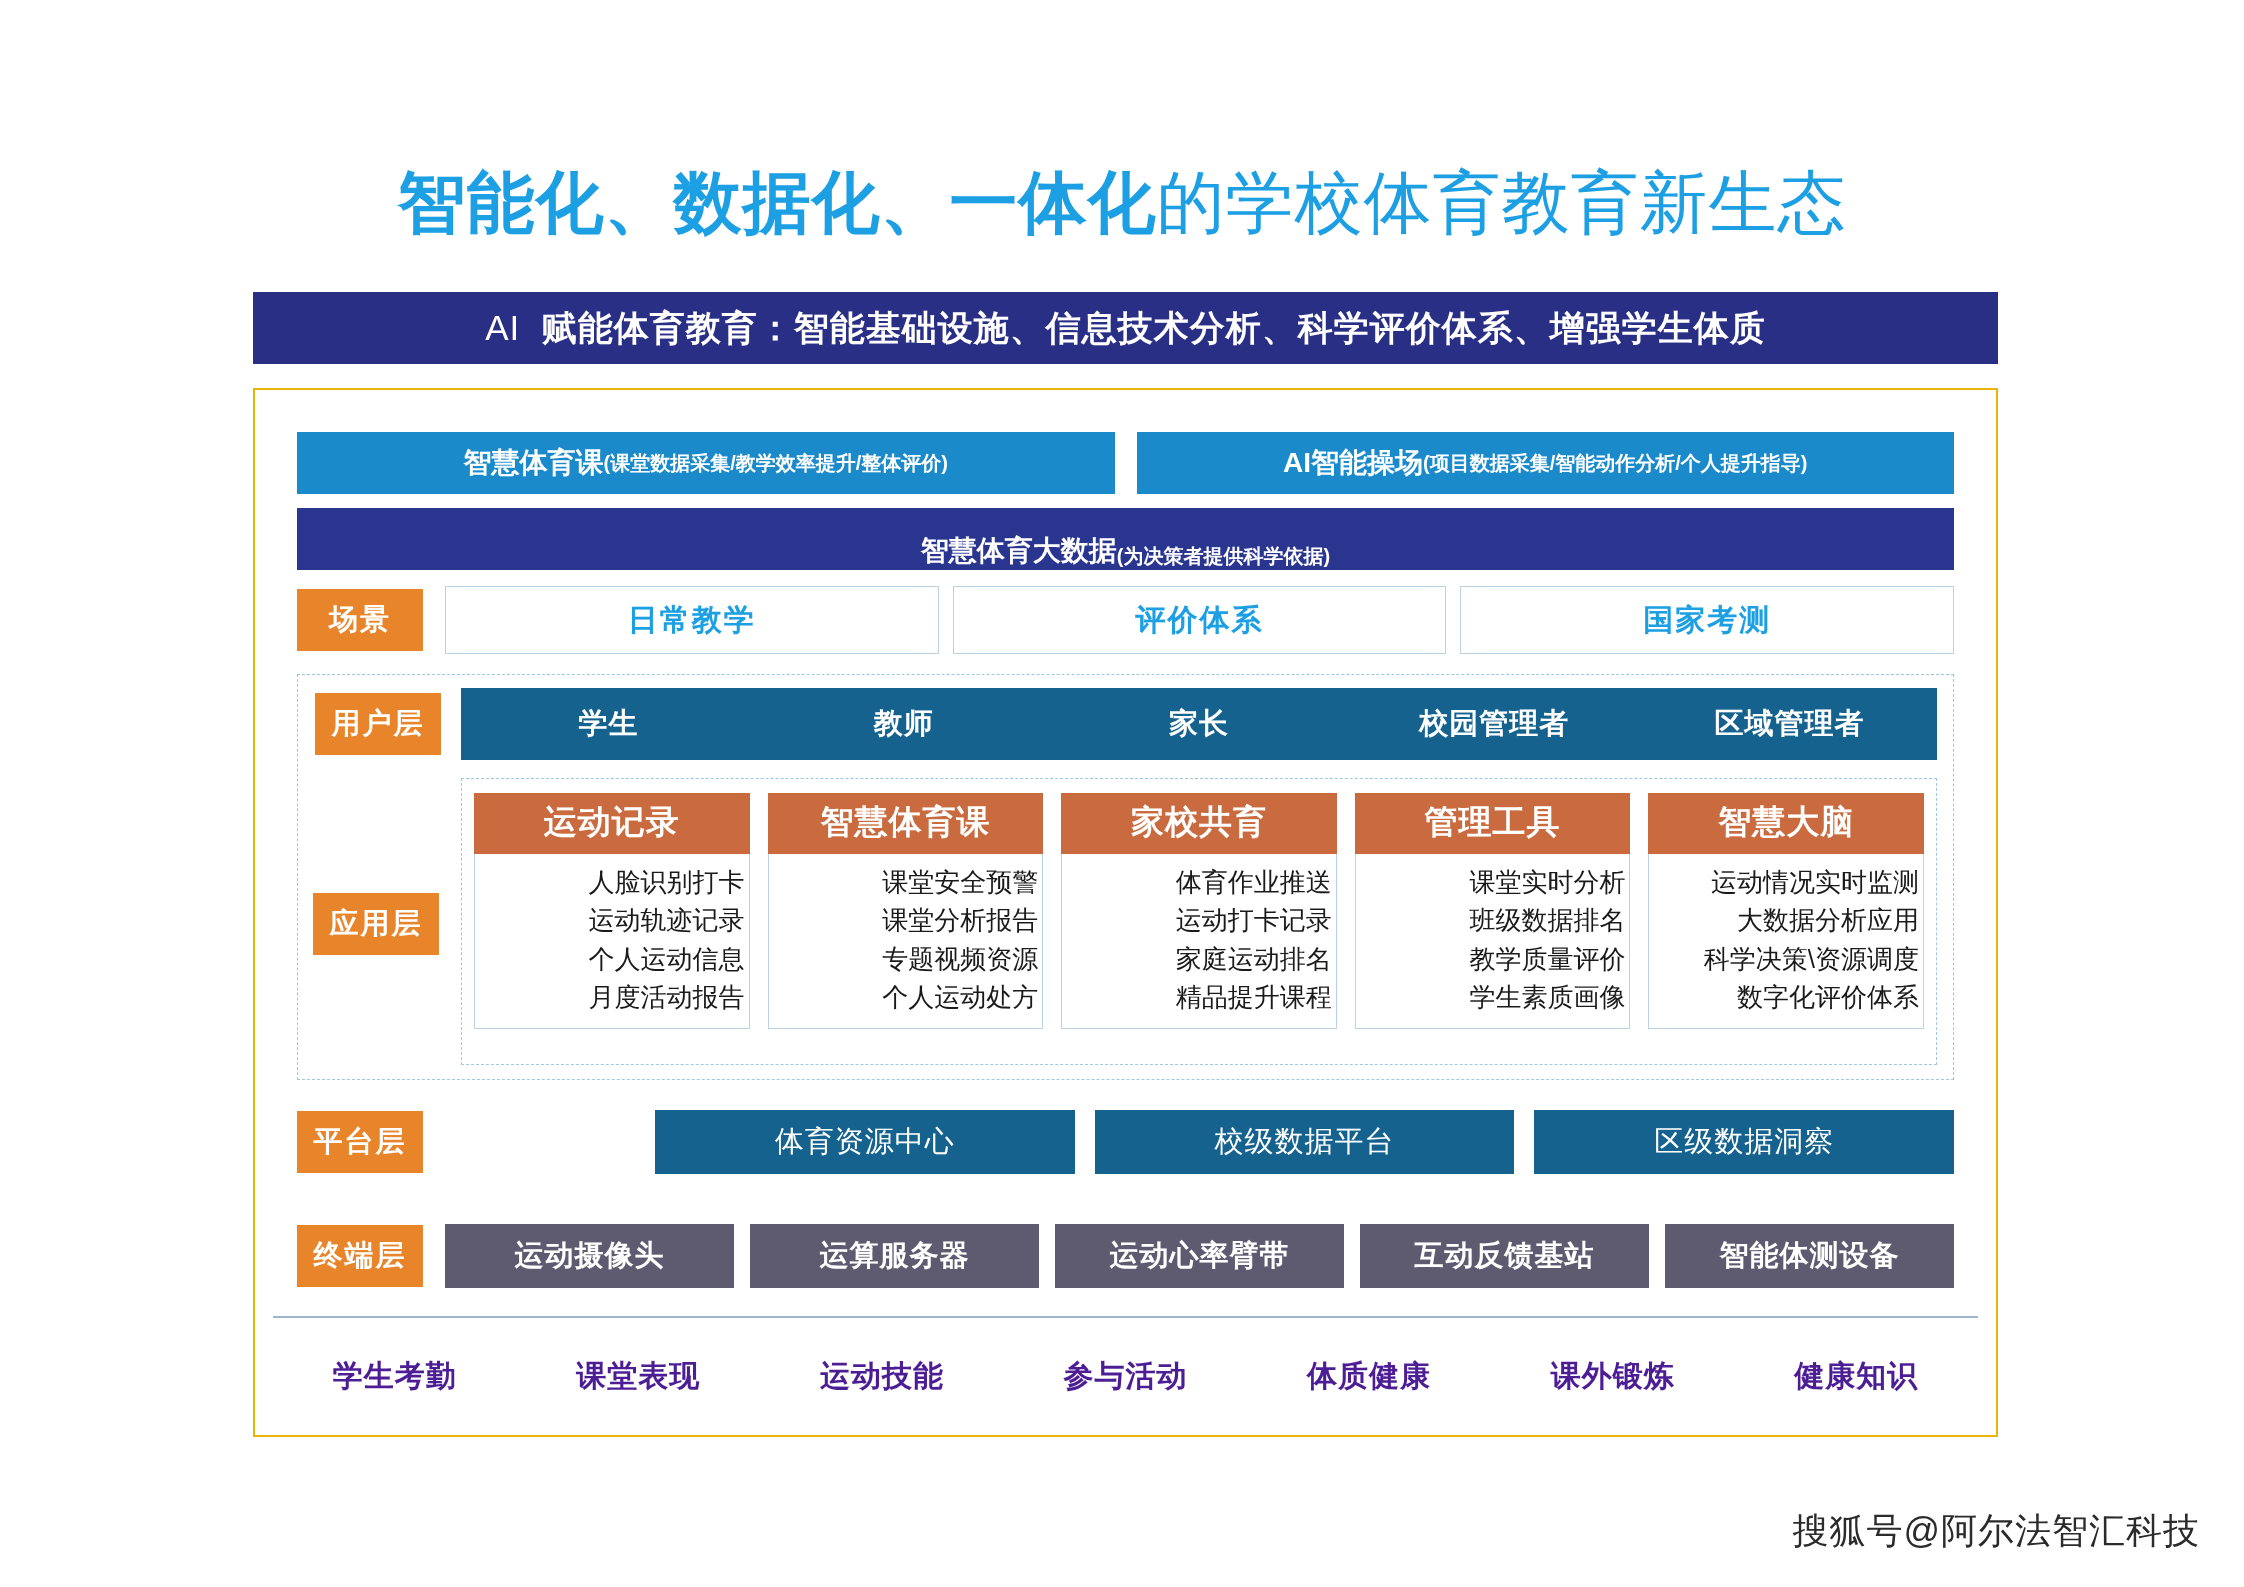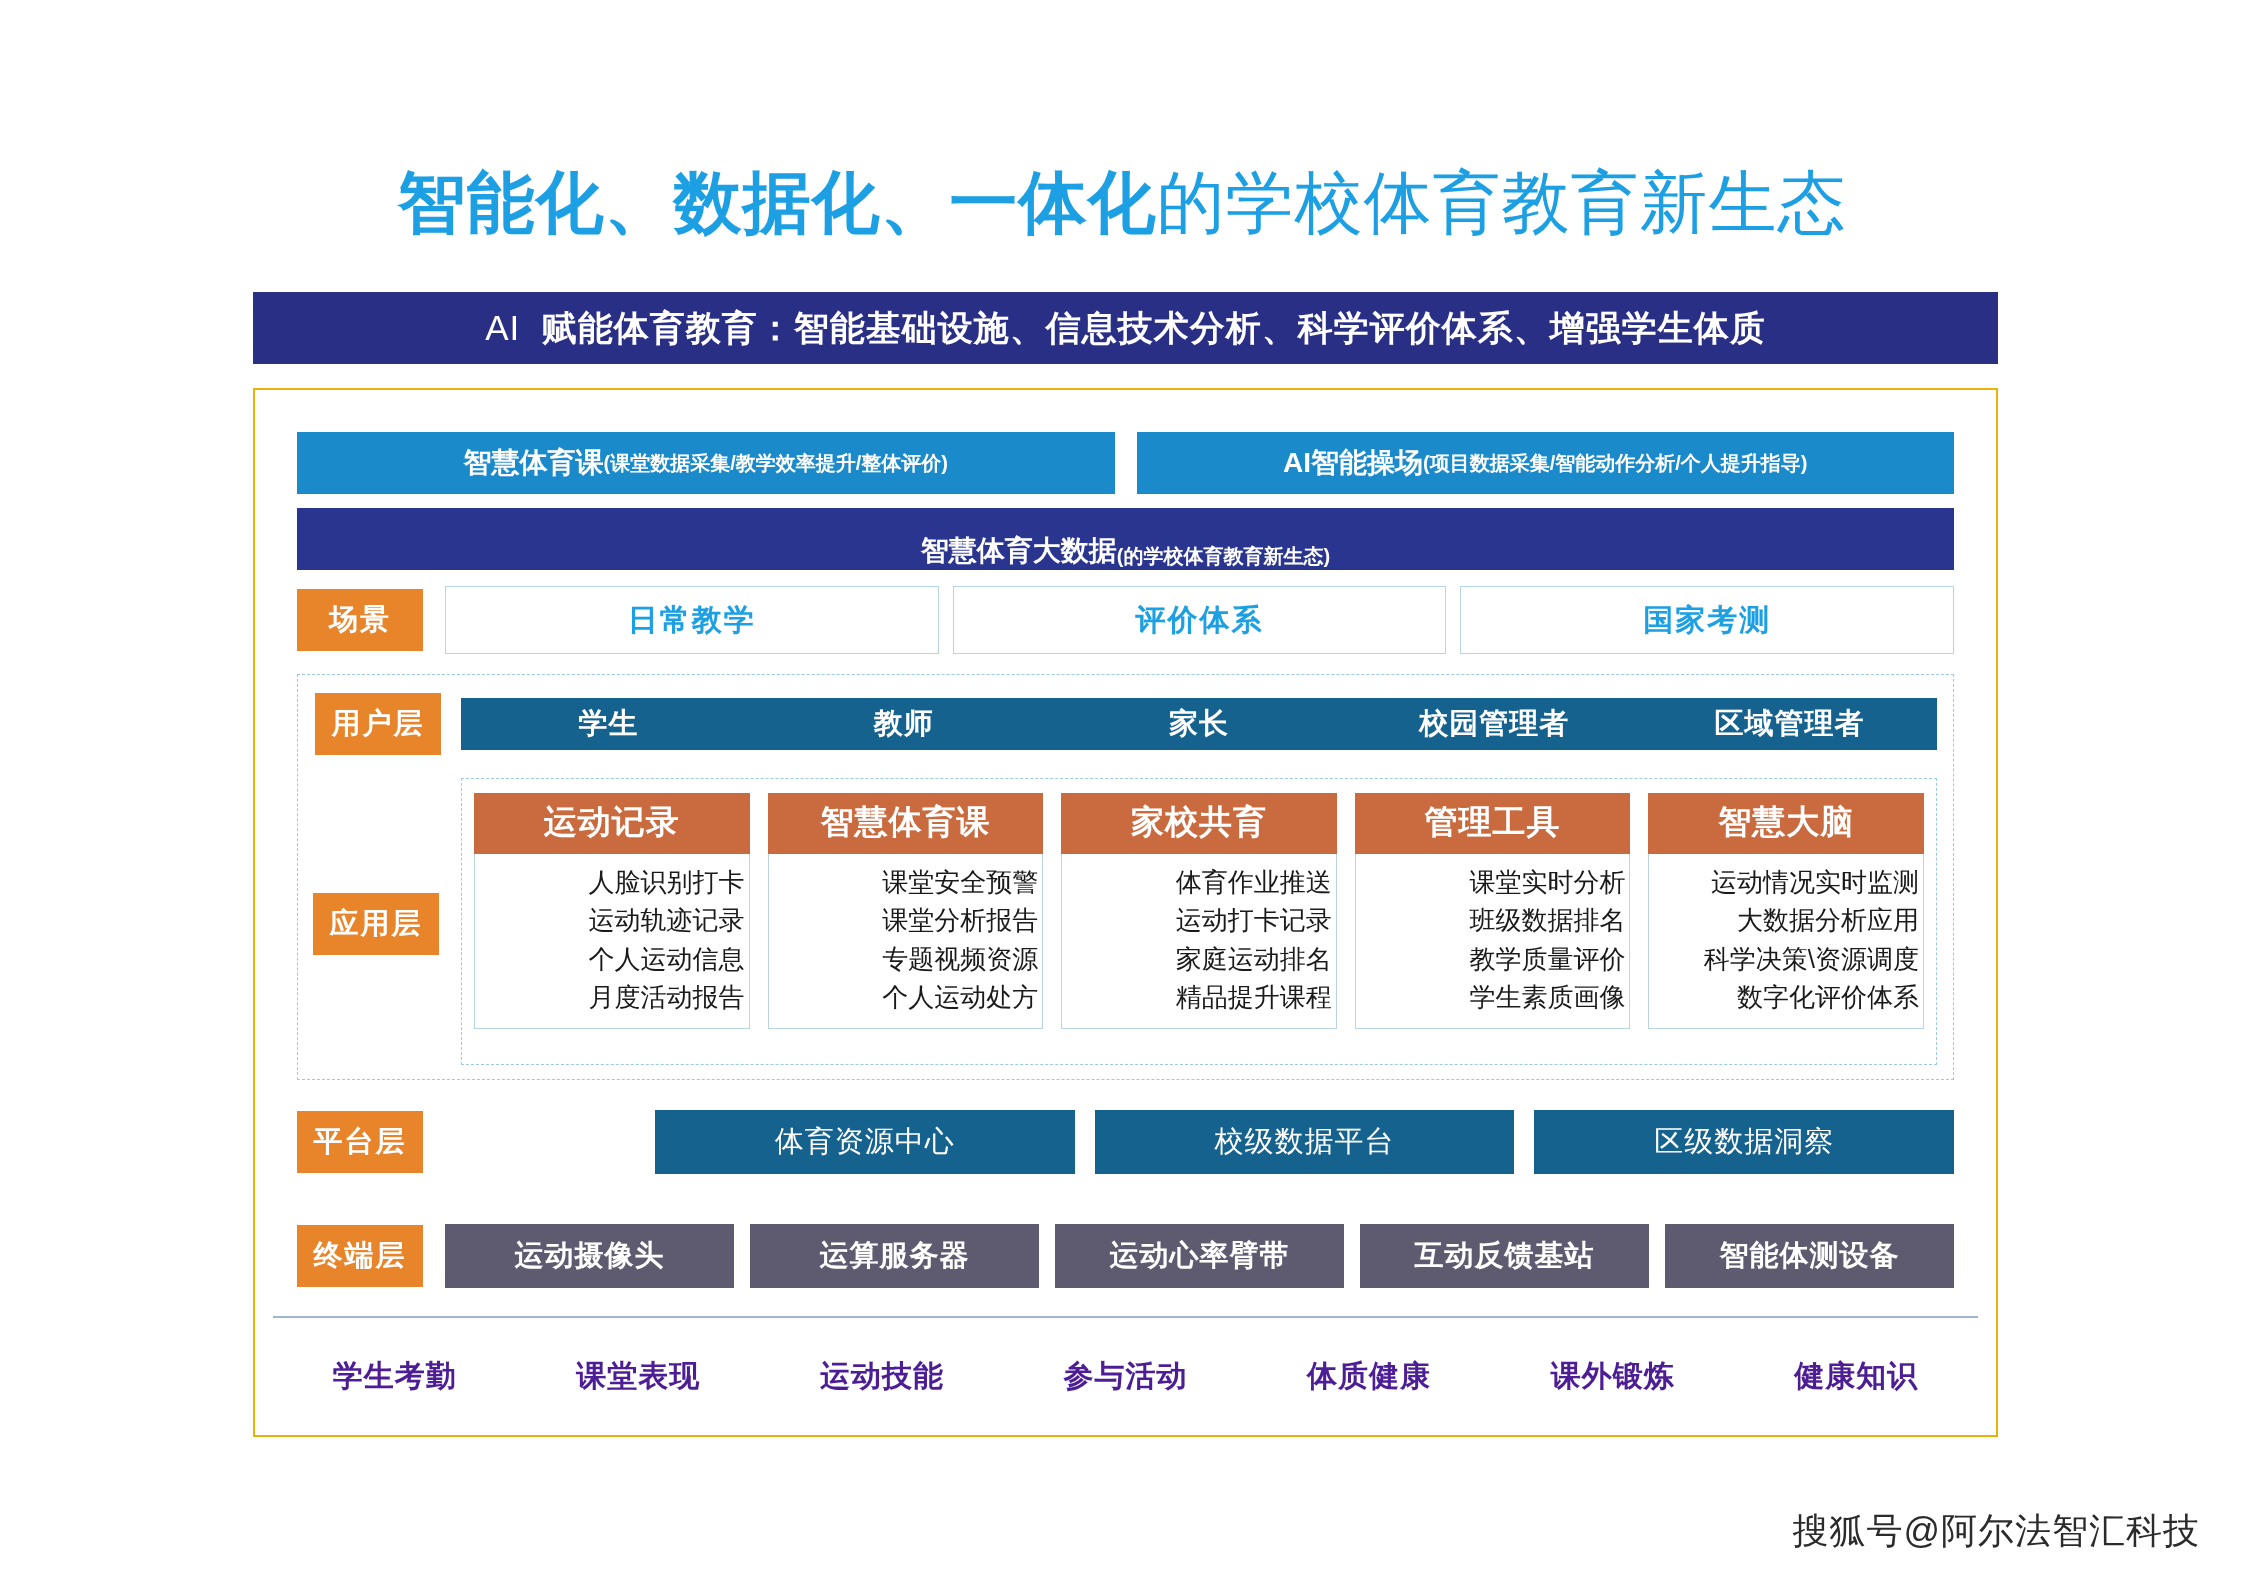--- a/index.html
+++ b/index.html
@@ -179,21 +179,21 @@
     top: 302px;
     left: 60px;
     width: 1622px;
     height: 64px;
   }
   #user-row .user-boxes {
     display: flex;
     flex: 1;
     gap: 0;
     margin-left: 20px;
-    height: 52px;
+    height: 72px;
   }
   .user-box {
     flex: 1;
     background: #16628F;
     color: #ffffff;
     display: flex;
     align-items: center;
     justify-content: center;
     font-size: 29px;
     font-weight: bold;
@@ -379,21 +379,21 @@
         <span class="tb-sub">(课堂数据采集/教学效率提升/整体评价)</span>
     </div>
     <div class="top-box">
       <span class="tb-main">AI智能操场</span>
         <span class="tb-sub">(项目数据采集/智能动作分析/个人提升指导)</span>
     </div>
   </div>
 
   <div id="bigdata-bar">
     <span class="bd-main">智慧体育大数据</span>
-      <span class="bd-sub">(的学校体育教育新生态)</span>
+      <span class="bd-sub">(为决策者提供科学依据)</span>
   </div>
 
   <div class="layer-row" id="scene-row">
     <div class="layer-label">场景</div>
     <div class="scene-boxes">
       <div class="scene-box">日常教学</div>
       <div class="scene-box">评价体系</div>
       <div class="scene-box">国家考测</div>
     </div>
   </div>

